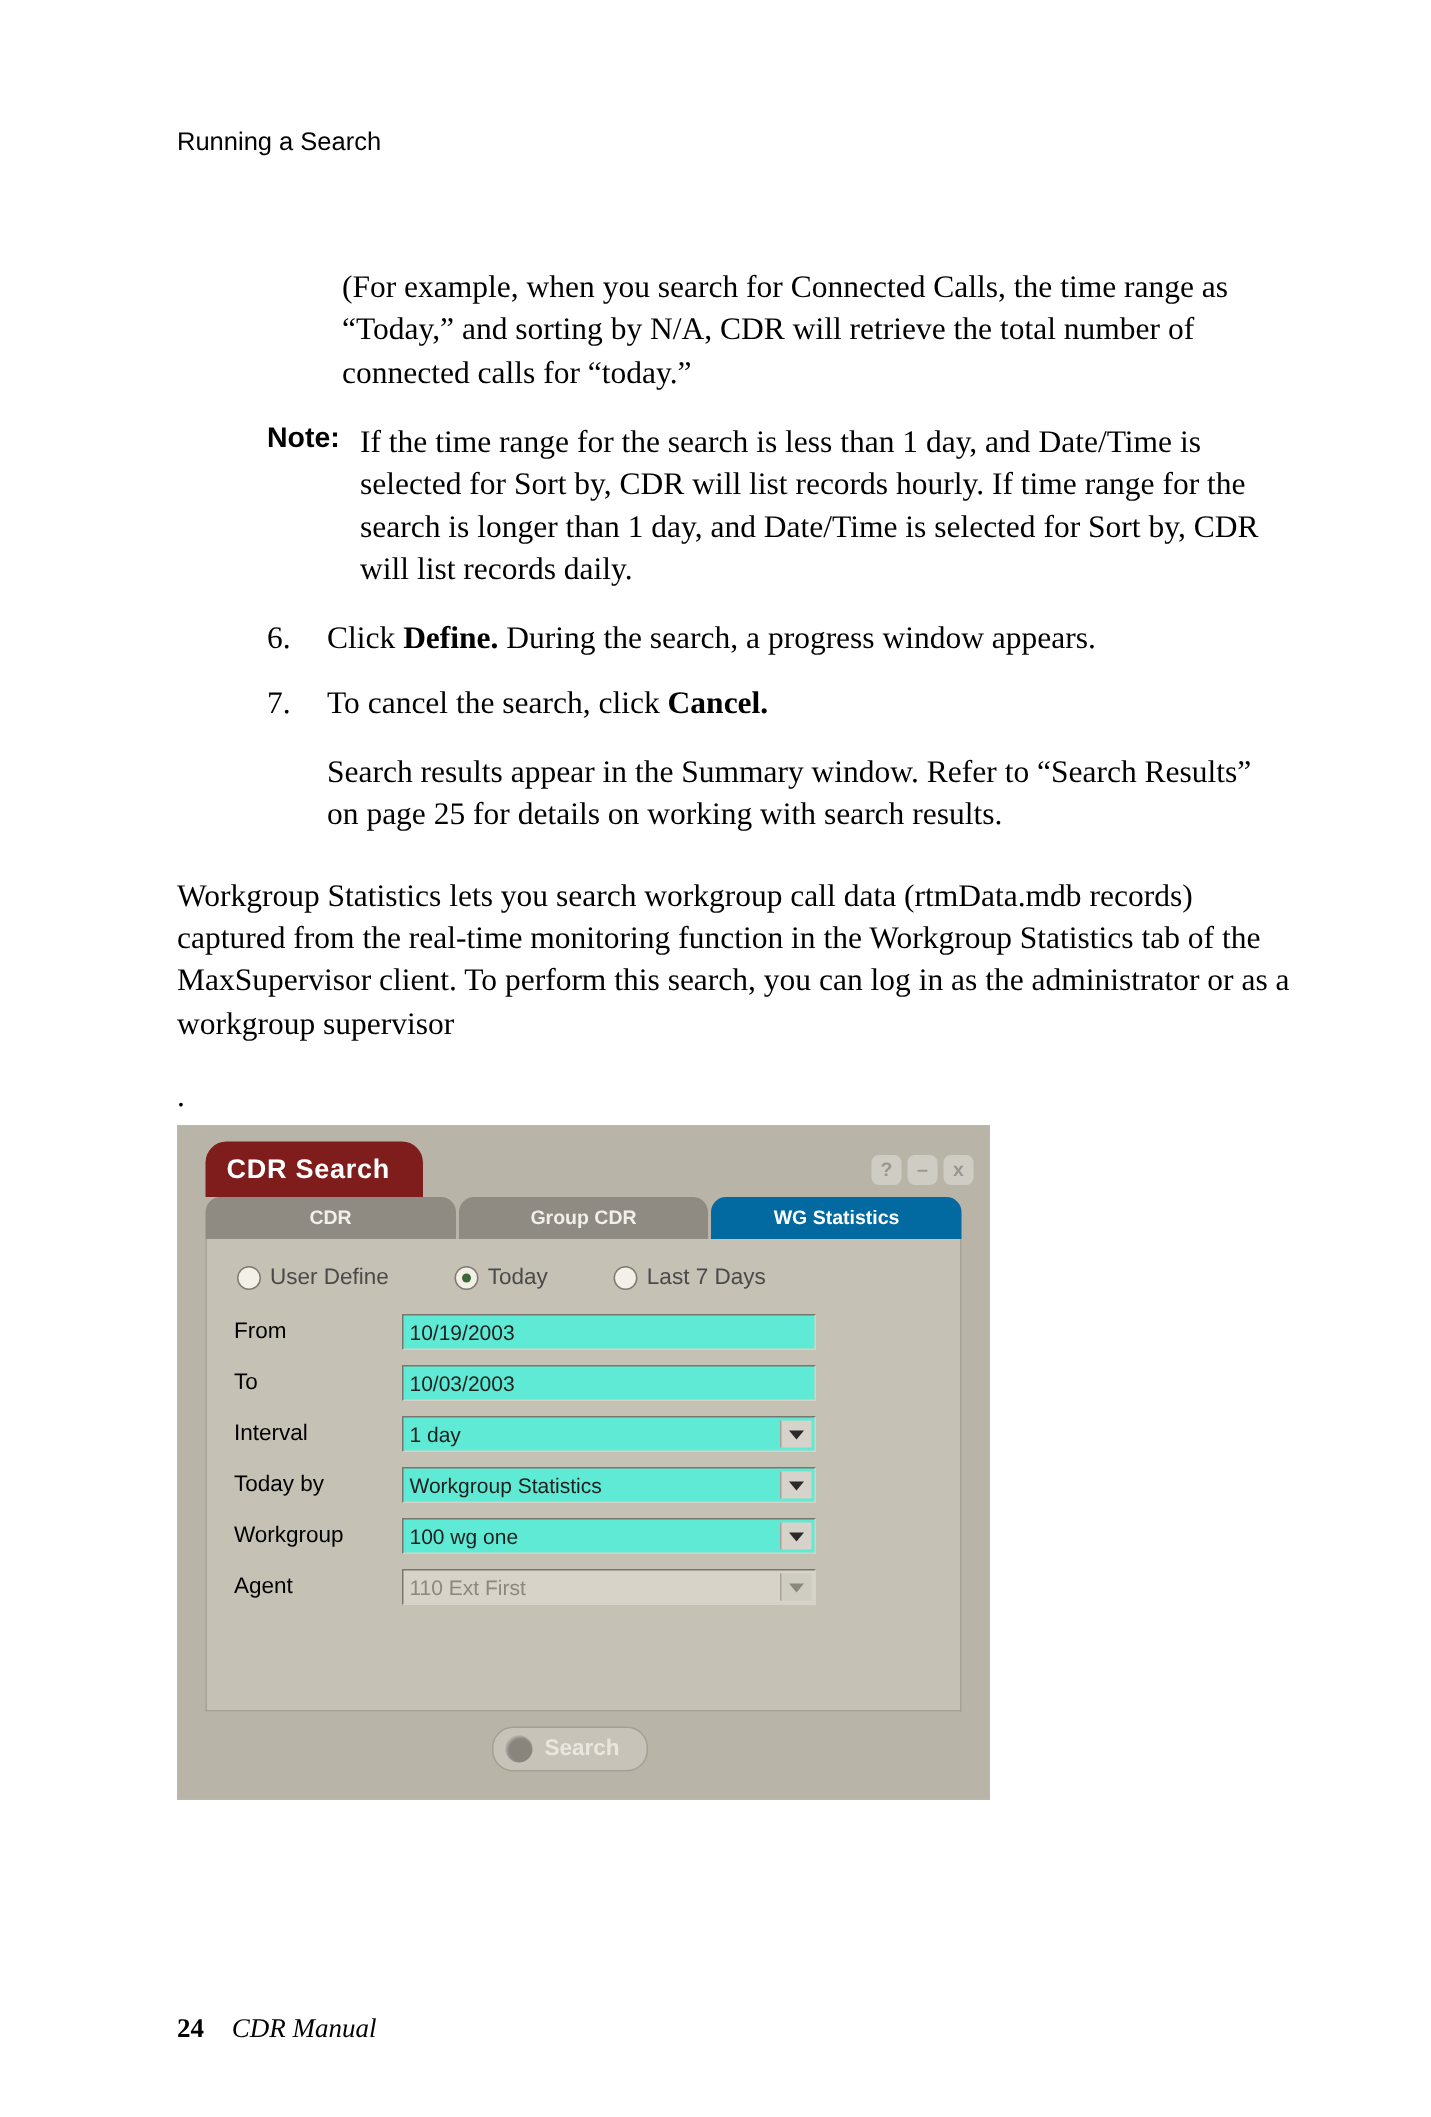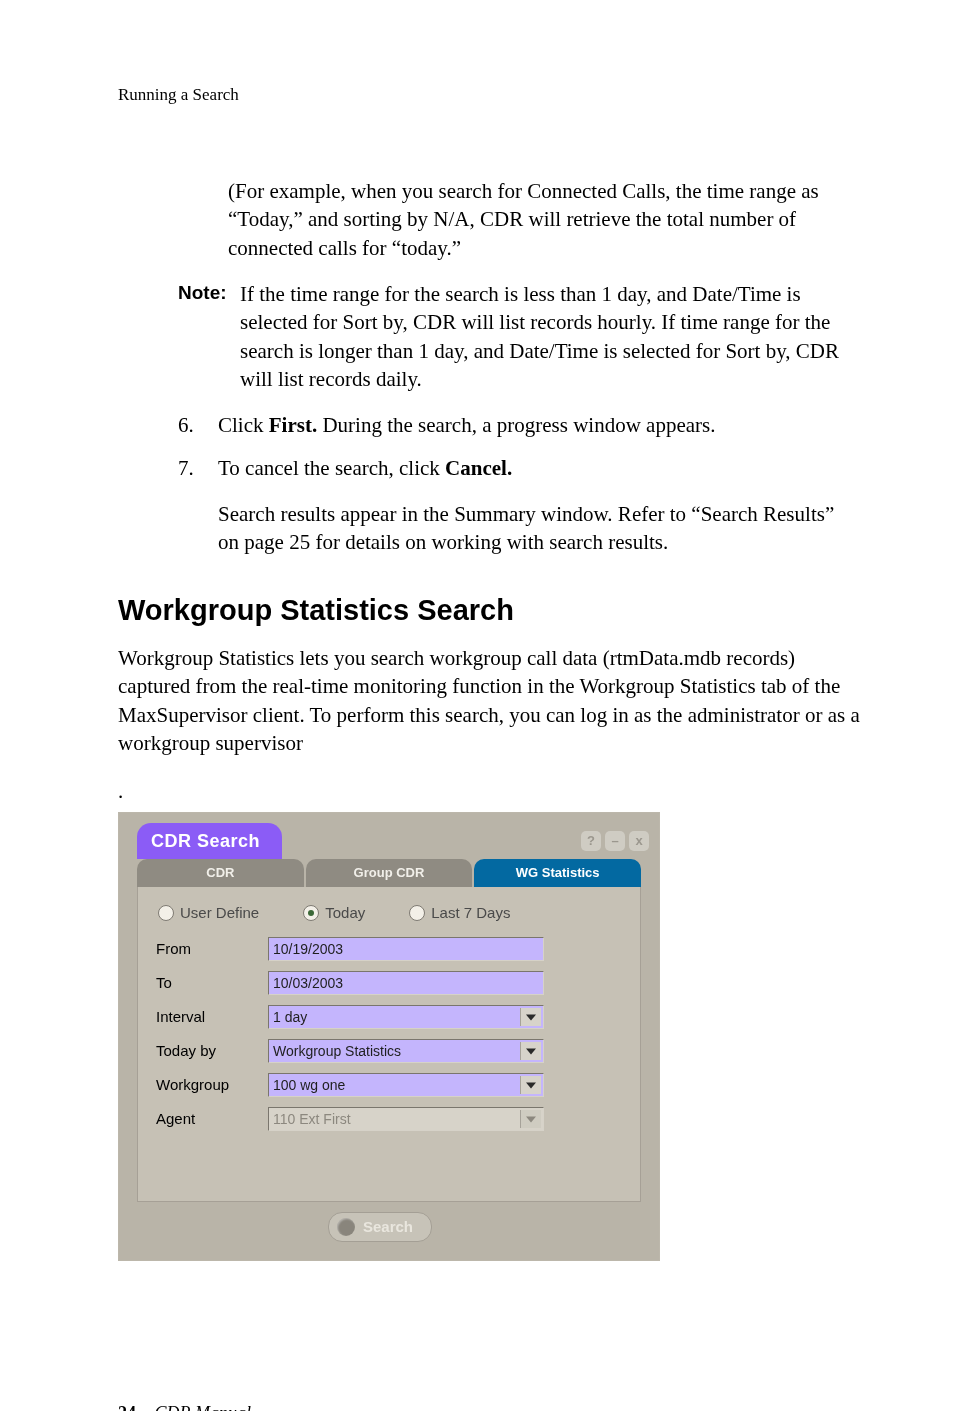--- a/index.html
+++ b/index.html
@@ -10,21 +10,21 @@
     line-height: 1.35;
     color: #000;
     background: #fff;
     width: 954px;
   }
   .page {
     padding: 84px 90px 60px 118px;
     box-sizing: border-box;
   }
   .running-head {
-    font-family: Liberation Serif, serif;
+    font-family: Liberation Sans, sans-serif;
     font-size: 17px;
     color: #000;
     margin-bottom: 70px;
   }
   .body-indent {
     margin-left: 110px;
     margin-right: 10px;
   }
   .para {
     margin: 0 0 18px 0;
@@ -93,21 +93,21 @@
     align-items: center;
     padding: 10px 10px 0 0;
   }
   .title-tab {
     position: relative;
     margin-left: 18px;
   }
   .title-tab .tab-shape {
     display:inline-block;
     padding: 6px 22px 6px 14px;
-    background: #8b5cf6;
+    background: #7f1d1d;
     border-top-left-radius: 14px;
     border-top-right-radius: 14px;
     font-family: Arial, sans-serif;
     font-weight: bold;
     font-size: 18px;
     color: #ffffff;
     letter-spacing: 0.5px;
   }
   .winbtns {
     display: flex;
@@ -174,21 +174,21 @@
     display:flex; align-items:center;
     margin-bottom: 10px;
   }
   .formrow .lab {
     width: 112px;
     color:#000000;
   }
   .ctl {
     flex: 0 0 276px;
     height: 24px;
-    background:#c4b5fd;
+    background:#5eead4;
     border-top:1px solid #7a766d;
     border-left:1px solid #7a766d;
     border-right:1px solid #d6d2c8;
     border-bottom:1px solid #d6d2c8;
     display:flex; align-items:center;
     padding: 0 4px;
     font-size:14px;
     color:#1f1f1f;
     box-sizing:border-box;
     position:relative;
@@ -245,34 +245,33 @@
 
   <div class="note-row">
     <div class="note-label">Note:</div>
     <div class="note-body">If the time range for the search is less than 1 day, and Date/Time is selected for Sort by, CDR will list records hourly. If time range for the search is longer than 1 day, and Date/Time is selected for Sort by, CDR will list records daily.</div>
   </div>
 
   <ol class="steps">
     <li>
       <span class="num">6.</span>
       <span class="txt">
-        <span>Click </span><span class="bold">First.</span><span> During the search, a progress window appears.</span>
+        <span>Click </span><span class="bold">Define.</span><span> During the search, a progress window appears.</span>
       </span>
     </li>
     <li>
       <span class="num">7.</span>
       <span class="txt">
         <span>To cancel the search, click </span><span class="bold">Cancel.</span><span></span>
       </span>
     </li>
   </ol>
 
   <p class="after-steps">Search results appear in the Summary window. Refer to “Search Results” on page 25 for details on working with search results.</p>
 
-  <h2 class="section">Workgroup Statistics Search</h2>
 
   <p class="section-para">Workgroup Statistics lets you search workgroup call data (rtmData.mdb records) captured from the real-time monitoring function in the Workgroup Statistics tab of the MaxSupervisor client. To perform this search, you can log in as the administrator or as a workgroup supervisor</p>
   <div style="font-size:21px; margin-bottom:6px;">.</div>
 
   <div class="shot">
     <div class="shot-top">
       <div class="title-tab">
         <span class="tab-shape">CDR Search</span>
       </div>
       <div class="winbtns">

